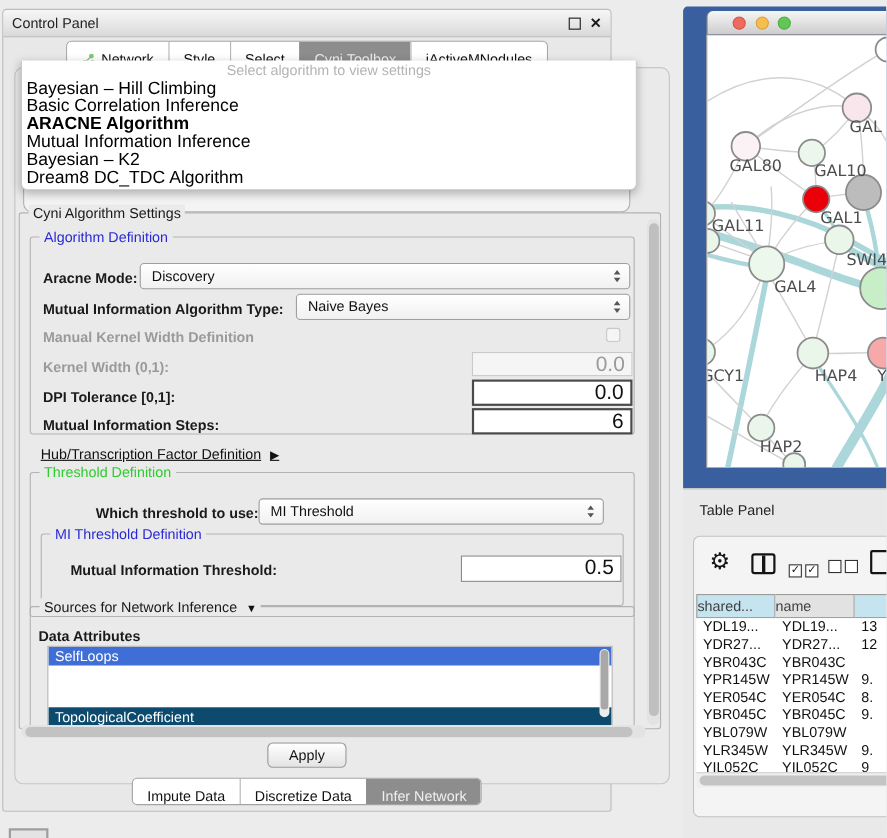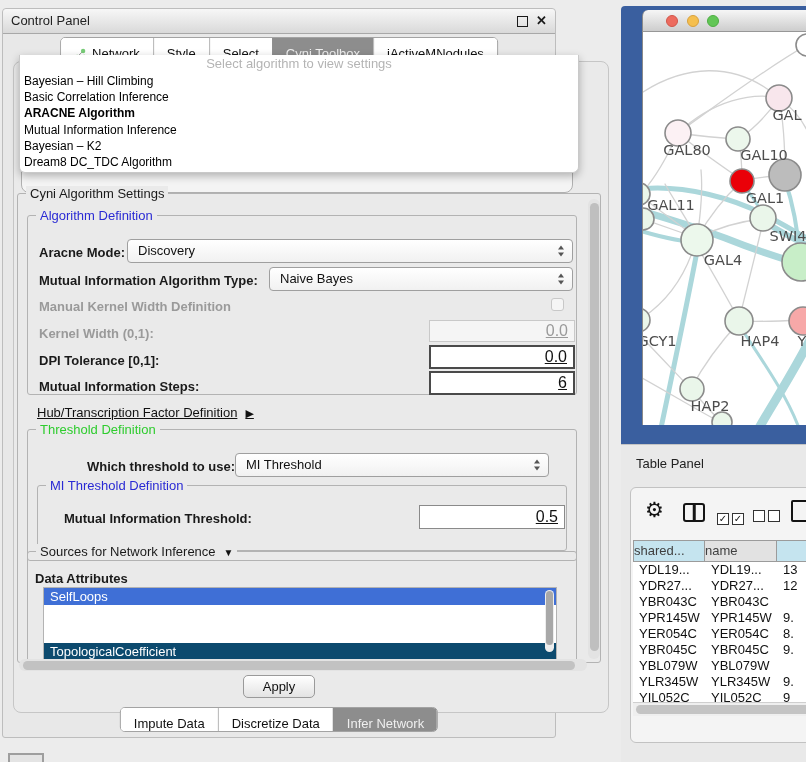--- a/index.html
+++ b/index.html
@@ -27,21 +27,21 @@
   .inner-panel{left:10px;top:52px;width:596px;height:652px;background:#eaeaea;
     border:1px solid #c6c6c6;border-radius:8px;box-sizing:border-box;}
   .fragment-control{left:18px;top:140px;width:552px;height:44px;background:#f4f4f4;
     border:1px solid #b0b0b0;border-radius:8px;box-sizing:border-box;}
 
   
   .popup{left:16px;top:46px;width:560px;height:118px;background:#fff;z-index:6;
     border:1px solid #c9c9c9;border-top:none;border-radius:0 0 6px 6px;
     box-shadow:0 3px 9px rgba(0,0,0,.28);box-sizing:border-box;}
   .popup-prompt{width:100%;text-align:center;font-size:13px;color:#b4b4b4;height:18px;line-height:18px;}
-  .dd-item{font-size:12px;color:#000;line-height:16.2px;padding-left:4px;white-space:nowrap;}
+  .dd-item{font-size:16px;color:#000;line-height:16.2px;padding-left:4px;white-space:nowrap;}
   .dd-item.bold{font-weight:bold;}
 
   
   .group{border:1px solid #b3b3b3;border-radius:3px;box-sizing:border-box;}
   .gtitle{position:absolute;top:-8px;left:8px;background:#eaeaea;padding:0 4px;font-size:13px;white-space:nowrap;}
   .gtitle.blue{color:#2a2ad4;}
   .gtitle.green{color:#2ecc2e;}
   .gtitle.plain{color:#1a1a1a;}
 
   .settings-group{left:14px;top:184px;width:584px;height:470px;}
@@ -57,21 +57,21 @@
 
   .combo{background:linear-gradient(#ffffff,#f1f1f1);border:1px solid #9f9f9f;border-radius:4px;
     box-sizing:border-box;font-size:13px;color:#111;}
   .combo .val{position:absolute;left:10px;top:0;line-height:22px;}
   .stepper{position:absolute;right:7px;top:50%;transform:translateY(-50%);width:7px;height:11px;}
   .stepper .up{position:absolute;top:0;left:0;width:0;height:0;
     border-left:3.5px solid transparent;border-right:3.5px solid transparent;border-bottom:4.5px solid #555;}
   .stepper .dn{position:absolute;bottom:0;left:0;width:0;height:0;
     border-left:3.5px solid transparent;border-right:3.5px solid transparent;border-top:4.5px solid #555;}
 
-  .field{box-sizing:border-box;background:#fff;font-size:16px;color:#111;text-align:right;padding:0 6px;text-decoration:underline;}
+  .field{box-sizing:border-box;background:#fff;font-size:19px;color:#111;text-align:right;padding:0 6px;}
   .field .fv{line-height:20px;}
   .field.dark{border:2px solid #4a4a4a;}
   .field.lite{border:1px solid #8a8a8a;}
   .field.dis{border:1px solid #c9c9c9;background:#f5f5f5;color:#9a9a9a;}
 
   .checkbox{width:13px;height:13px;border:1px solid #c8c8c8;border-radius:3px;background:#f5f5f5;box-sizing:border-box;}
 
   .listbox{left:40px;top:578px;width:514px;height:76px;background:#fff;border:1px solid #b3b3b3;box-sizing:border-box;overflow:hidden;}
   .list-item{height:17px;line-height:17px;font-size:13px;color:#fff;background:#3f6fd6;padding-left:6px;}
   .list-scroll{position:absolute;right:2px;top:2px;width:9px;height:62px;background:#ededed;border-radius:5px;}

